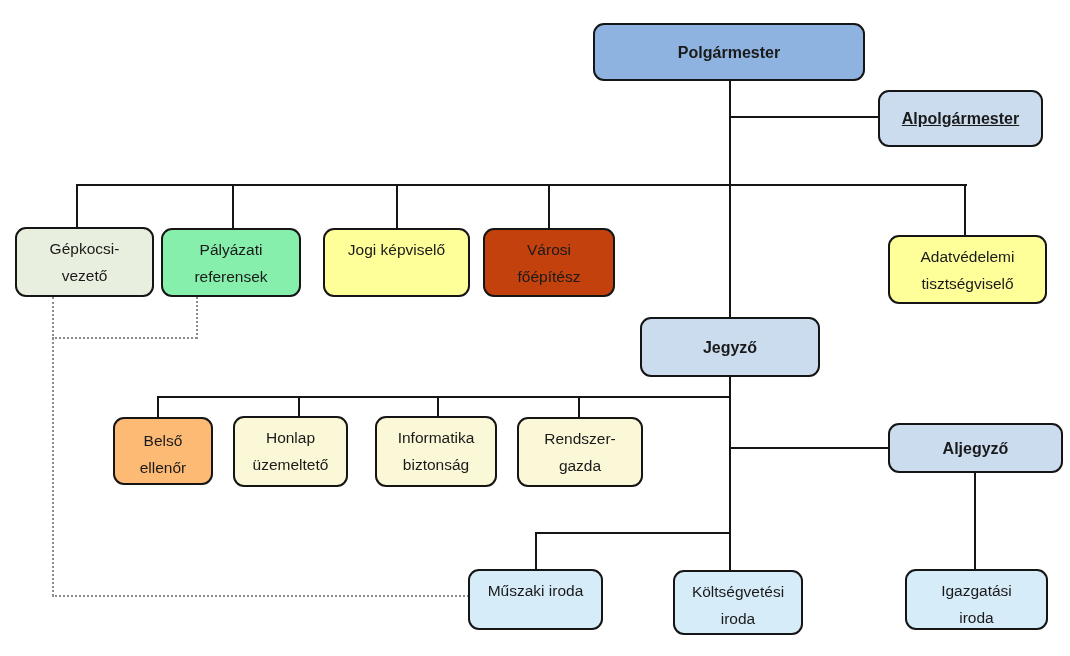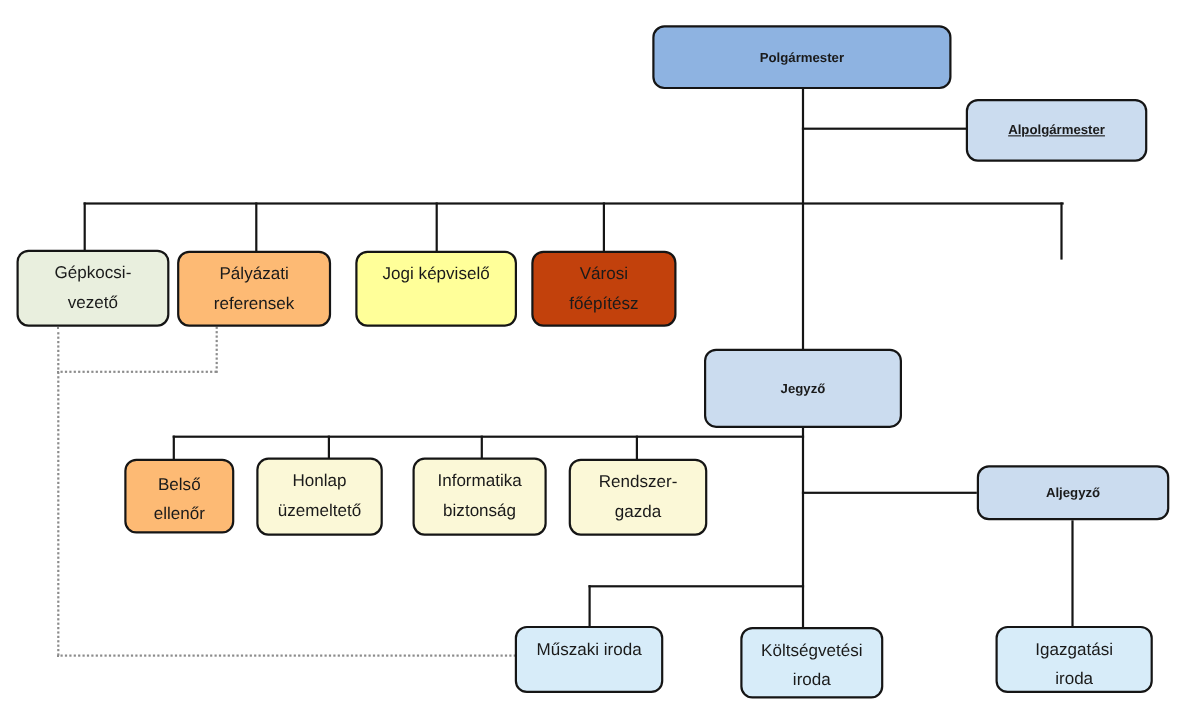--- a/index.html
+++ b/index.html
@@ -22,21 +22,21 @@
     padding-top:6px;
     text-align:center;
     font-size:15.5px;
     line-height:27px;
     color:#1a1a1a;
   }
   .node.leader{
     justify-content:center;
     padding-top:0;
     font-weight:bold;
-    font-size:12px;
+    font-size:16px;
   }
   .node-line{white-space:nowrap;}
   .edge{position:absolute;}
   .edge.solid.h{height:2px;background:#151515;}
   .edge.solid.v{width:2px;background:#151515;}
   .edge.dotted.h{height:0;border-top:2px dotted #8c8c8c;}
   .edge.dotted.v{width:0;border-left:2px dotted #8c8c8c;}
 </style>
 </head>
 <body>
@@ -67,32 +67,36 @@
     <div class="node leader" style="left: 593px; top: 23px; width: 272px; height: 58px; background: rgb(142, 179, 225);">
       <div class="node-line">Polgármester</div>
     </div>
     <div class="node leader" style="left: 878px; top: 90px; width: 165px; height: 57px; background: rgb(203, 220, 239); text-decoration: underline;">
       <div class="node-line">Alpolgármester</div>
     </div>
     <div class="node" style="left: 15px; top: 227px; width: 139px; height: 70px; background: rgb(233, 239, 222);">
       <div class="node-line">Gépkocsi-</div>
       <div class="node-line">vezető</div>
     </div>
-    <div class="node" style="left: 161px; top: 228px; width: 140px; height: 69px; background: #fdba74;">
+    <div class="node" style="left: 161px; top: 228px; width: 140px; height: 69px; background: #86efac;">
       <div class="node-line">Pályázati</div>
       <div class="node-line">referensek</div>
     </div>
     <div class="node" style="left: 323px; top: 228px; width: 147px; height: 69px; background: rgb(255, 255, 153);">
       <div class="node-line">Jogi képviselő</div>
     </div>
     <div class="node" style="left: 483px; top: 228px; width: 132px; height: 69px; background: #c2410c;">
       <div class="node-line">Városi</div>
       <div class="node-line">főépítész</div>
     </div>
-    <div class="node leader" style="left: 640px; top: 317px; width: 180px; height: 72px; background: rgb(203, 220, 239);">
+    <div class="node" style="left: 888px; top: 235px; width: 159px; height: 69px; background: rgb(255, 255, 153);">
+      <div class="node-line">Adatvédelemi</div>
+      <div class="node-line">tisztségviselő</div>
+    </div>
+    <div class="node leader" style="left: 640px; top: 317px; width: 180px; height: 60px; background: rgb(203, 220, 239);">
       <div class="node-line">Jegyző</div>
     </div>
     <div class="node" style="left: 113px; top: 417px; width: 100px; height: 68px; background: #fdba74; justify-content: center;">
       <div class="node-line">Belső</div>
       <div class="node-line">ellenőr</div>
     </div>
     <div class="node" style="left: 233px; top: 416px; width: 115px; height: 71px; background: rgb(251, 248, 215);">
       <div class="node-line">Honlap</div>
       <div class="node-line">üzemeltető</div>
     </div>

